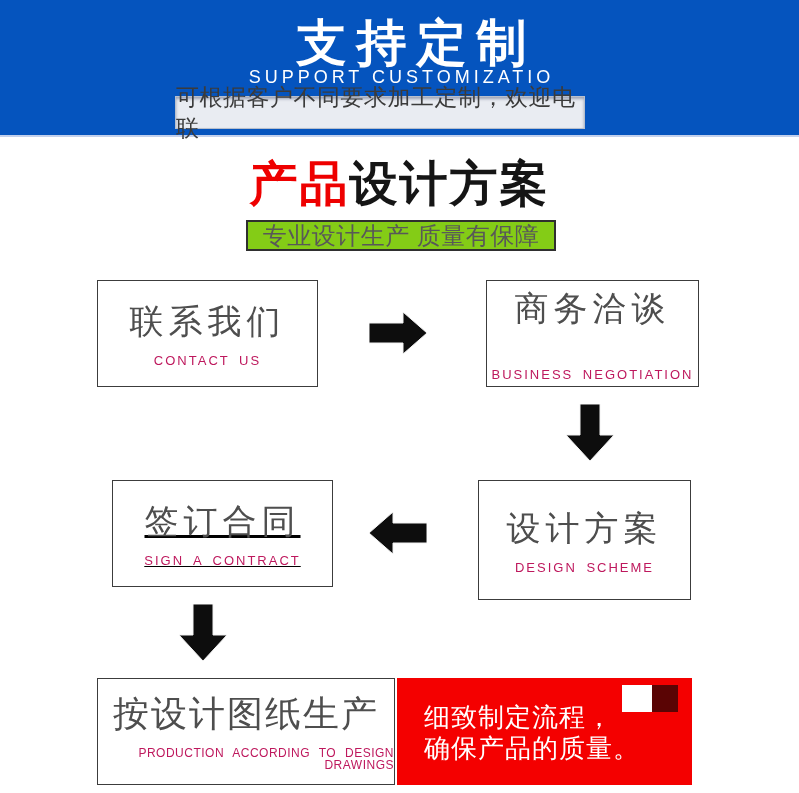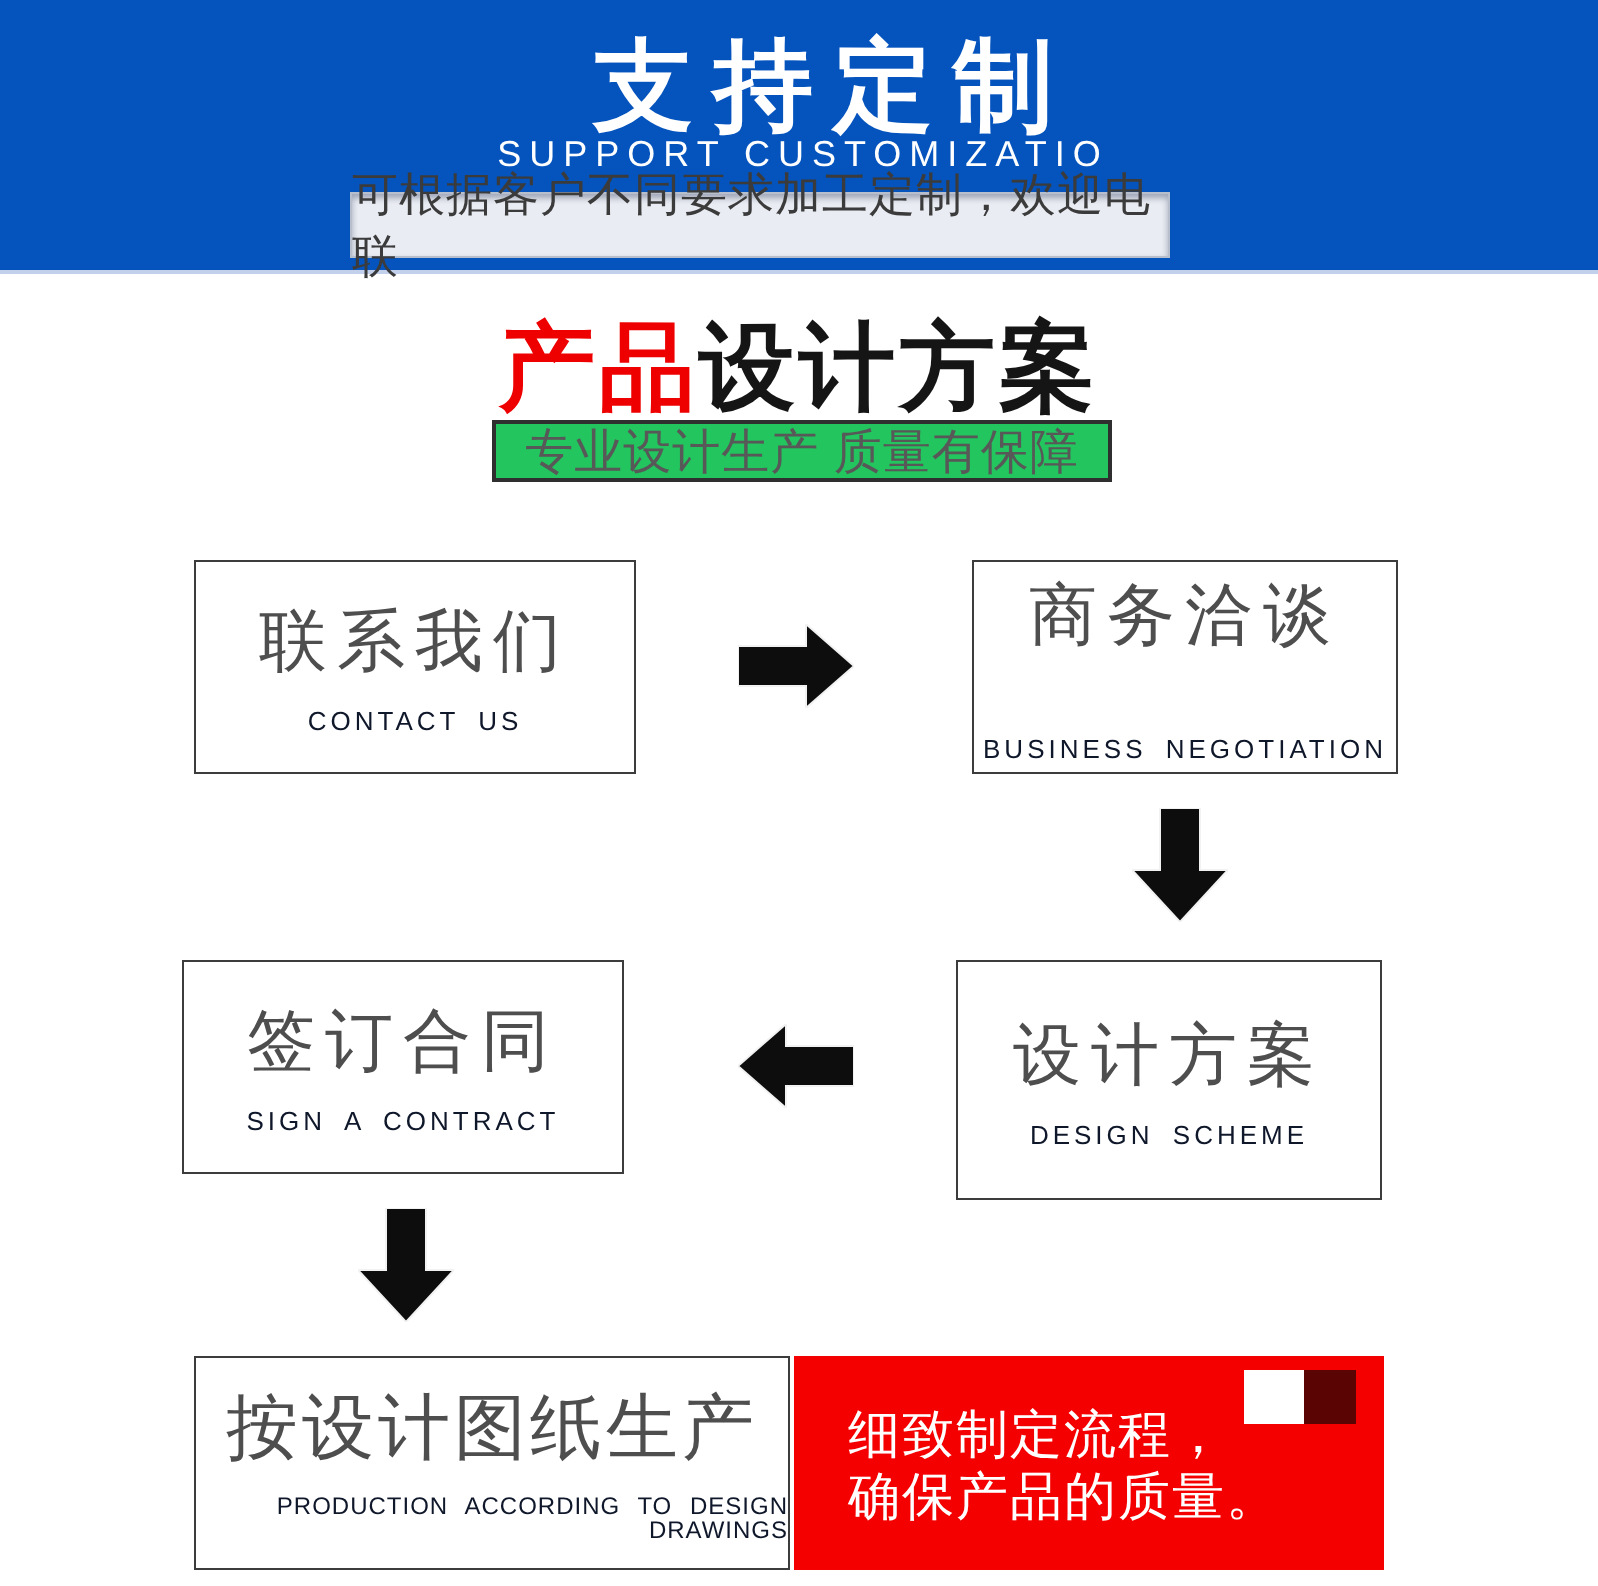--- a/index.html
+++ b/index.html
@@ -16,33 +16,33 @@
   .banner-strip { position:absolute; left:175px; top:96px; width:410px; height:33px;
                   background:#e9ecf2; border:1px solid #b7bfcd;
                   box-shadow: inset 0 2px 3px rgba(15,30,70,0.35);
                   display:flex; align-items:center; justify-content:center; }
   .banner-strip span { color:#3b3b3b; font-size:23px; letter-spacing:0.5px; }
 
   
   .section-title { position:absolute; top:152px; left:0; width:100%; text-align:center;
                    font-size:48px; font-weight:bold; color:#151515; letter-spacing:2px; }
   .section-title .red { color:#ee0000; }
-  .tagline-box { position:absolute; left:246px; top:210px; width:310px; height:31px;
-                 border:2px solid #2f2f2f; background:#22c55e;
+  .tagline-box { position:absolute; left:246px; top:220px; width:310px; height:31px;
+                 border:2px solid #2f2f2f; background:#84cc16;
                  display:flex; align-items:center; justify-content:center; }
   .tagline-box span { color:#585858; font-size:24px; letter-spacing:0.5px; }
 
   
   .flow-box { position:absolute; background:#ffffff; border:1.5px solid #3c3c3c;
               display:flex; flex-direction:column; align-items:center; justify-content:center;text-align:right; }
   .flow-box .cn { font-size:34px; color:#4e4e4e; letter-spacing:5px; line-height:1; margin-top:4px; }
-  .flow-box .en { font-size:13px; color:#0f172a; letter-spacing:2px; line-height:1; margin-top:16px; word-spacing:4px; }
+  .flow-box .en { font-size:13px; color:#be185d; letter-spacing:2px; line-height:1; margin-top:16px; word-spacing:4px; }
   .box-contact     { left:97px;  top:280px; width:221px; height:107px; }
   .box-negotiation { left:486px; top:280px; width:213px; height:107px;gap:27px; }
-  .box-contract    { left:91px;  top:480px; width:221px; height:107px; }
+  .box-contract    { left:112px;  top:480px; width:221px; height:107px;text-decoration:underline; }
   .box-design      { left:478px; top:480px; width:213px; height:120px; }
   .box-production  { left:97px;  top:678px; width:298px; height:107px; }
   .box-production .cn { font-size:36px; letter-spacing:2px; }
   .box-production .en { font-size:12px; letter-spacing:0.5px; word-spacing:5px; margin-top:15px;margin-left:32px; }
 
   
   .arrow { position:absolute; }
   .arrow polygon { fill:#0d0d0d; stroke:#f2f2f2; stroke-width:1; }
   .arrow-right  { left:369px; top:312px; width:58px; height:42px; }
   .arrow-down-1 { left:566px; top:404px; width:48px; height:57px; }

